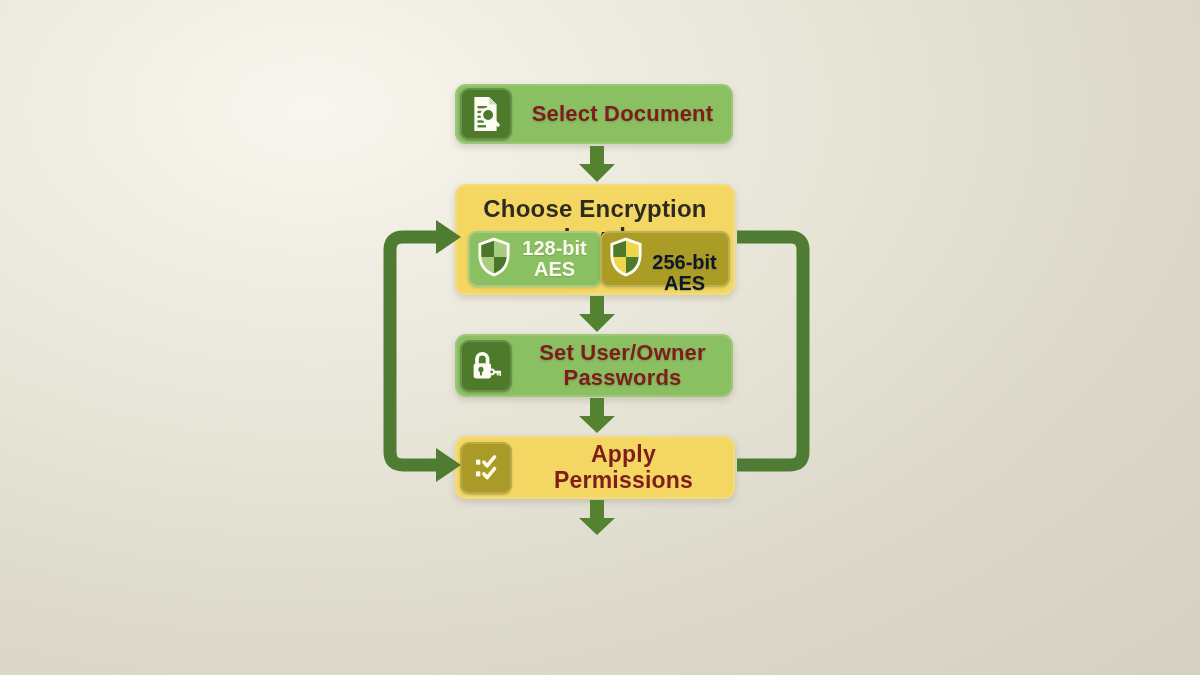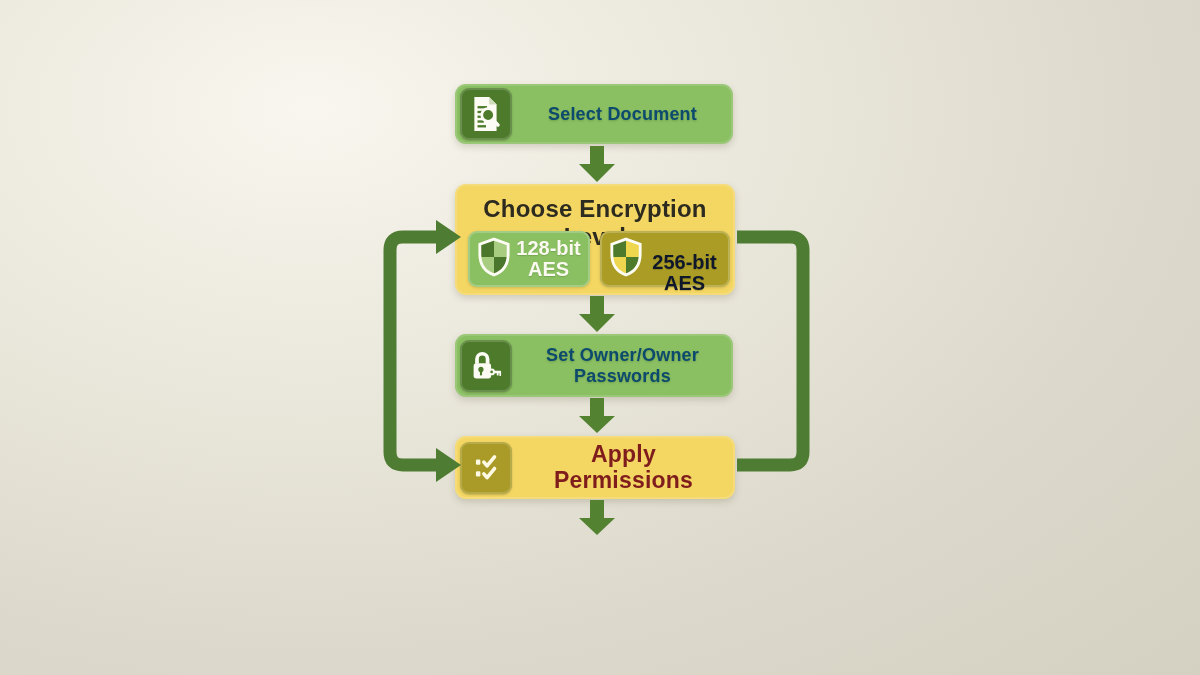--- a/index.html
+++ b/index.html
@@ -16,37 +16,37 @@
   .node.green{background:#8abf62;}
   .node.yellow{background:#f4d763;}
   .tile{
     width:52px;height:52px;border-radius:9px;flex:none;margin-left:5px;
     display:flex;align-items:center;justify-content:center;
     box-shadow:inset 0 0 0 2px rgba(255,255,255,.16), 0 1px 2px rgba(60,60,30,.25);
   }
   .tile.dgreen{background:#4d7b2b;}
   .tile.olive{background:#aa9b28;}
   .label{
-    flex:1;text-align:center;font-weight:bold;font-size:18px;line-height:1.12;
-    color:#0c4a6e;letter-spacing:.2px;padding:0 8px;
+    flex:1;text-align:center;font-weight:bold;font-size:22px;line-height:1.12;
+    color:#7f1d1d;letter-spacing:.2px;padding:0 8px;
     text-shadow:0 1px 2px rgba(40,70,20,.25);
   }
   .node.yellow .label{color:#7f1d1d;font-size:23px;text-shadow:none;}
   
   #node-encryption{display:block;}
   .enc-title{
     text-align:center;font-weight:bold;font-size:24px;color:#2d2b1f;
     margin-top:11px;letter-spacing:.2px;
   }
   .option{
     position:absolute;top:47px;height:56px;border-radius:9px;
     display:flex;align-items:center;
     box-shadow:inset 0 0 0 2px rgba(255,255,255,.22), 0 1px 3px rgba(95,90,40,.25);
   }
-  .option.green{background:#8abf62;left:13px;width:122px;}
+  .option.green{background:#8abf62;left:13px;width:134px;}
   .option.olive{background:#ab9c26;left:145px;width:130px;}
   .option .shield{flex:none;margin-left:9px;}
   .opt-label{
     flex:1;text-align:center;font-weight:bold;font-size:20px;line-height:1.05;
     color:#fbfaf0;padding-right:4px;text-shadow:0 1px 1px rgba(40,70,20,.2);
   }
   .option.olive .opt-label{color:#0f172a;text-shadow:0 1px 1px rgba(90,80,10,.3);margin-top:28px;}
   
   #node-select     {left:455px;top:84px; width:278px;height:60px;}
   #node-encryption {left:455px;top:184px;width:280px;height:111px;}
@@ -125,21 +125,21 @@
         <rect x="5" y="13.5" width="15.5" height="13.5" rx="2.4" fill="#fdfcf4"></rect>
         <circle cx="11.5" cy="19" r="2.3" fill="#4d7b2b"></circle>
         <rect x="10.6" y="19.8" width="1.9" height="4.6" rx="0.8" fill="#4d7b2b"></rect>
         <circle cx="21" cy="21.3" r="3" fill="#fdfcf4"></circle>
         <circle cx="21" cy="21.3" r="1.2" fill="#4d7b2b"></circle>
         <rect x="23.4" y="20.2" width="6" height="2.2" rx="0.6" fill="#fdfcf4"></rect>
         <rect x="25.6" y="22" width="1.6" height="2.4" fill="#fdfcf4"></rect>
         <rect x="27.9" y="22" width="1.5" height="2.8" fill="#fdfcf4"></rect>
       </svg>
     </div>
-    <div class="label">Set Owner/Owner Passwords</div>
+    <div class="label">Set User/Owner Passwords</div>
   </div>
 
   <div class="node yellow" id="node-permissions">
     <div class="tile olive">
       <svg viewBox="0 0 32 32" width="34" height="34" aria-hidden="true">
         <rect x="6.5" y="8" width="4.2" height="5" rx="1.2" fill="#fdf9e3"></rect>
         <rect x="6.5" y="19" width="4.2" height="5" rx="1.2" fill="#fdf9e3"></rect>
         <path d="M14,10.5 l3,3.5 l7,-8.5" fill="none" stroke="#fdf9e3" stroke-width="3.4" stroke-linecap="round" stroke-linejoin="round"></path>
         <path d="M14,21.5 l3,3.5 l7,-8.5" fill="none" stroke="#fdf9e3" stroke-width="3.4" stroke-linecap="round" stroke-linejoin="round"></path>
       </svg>

